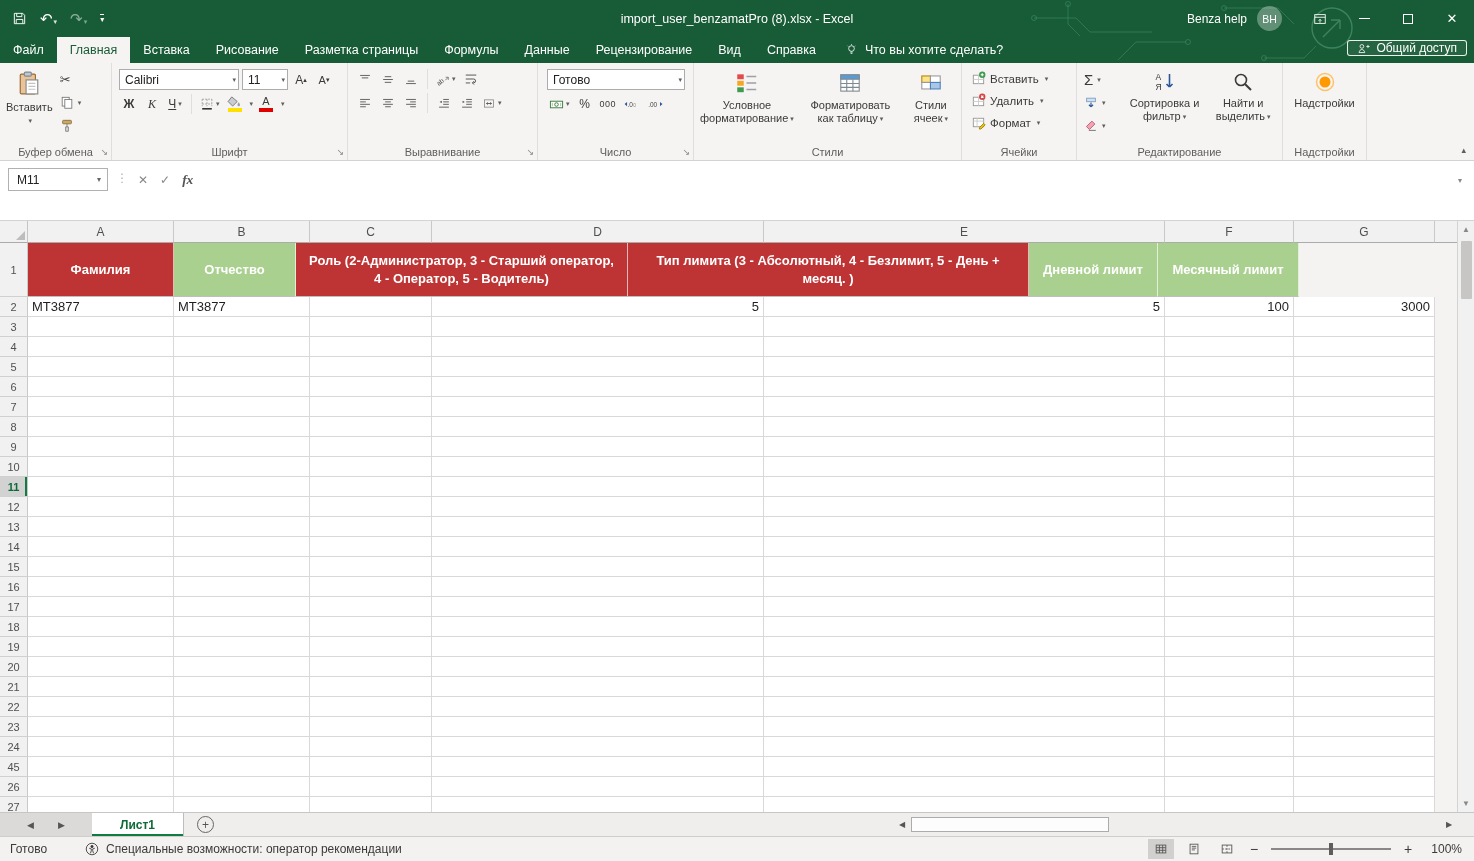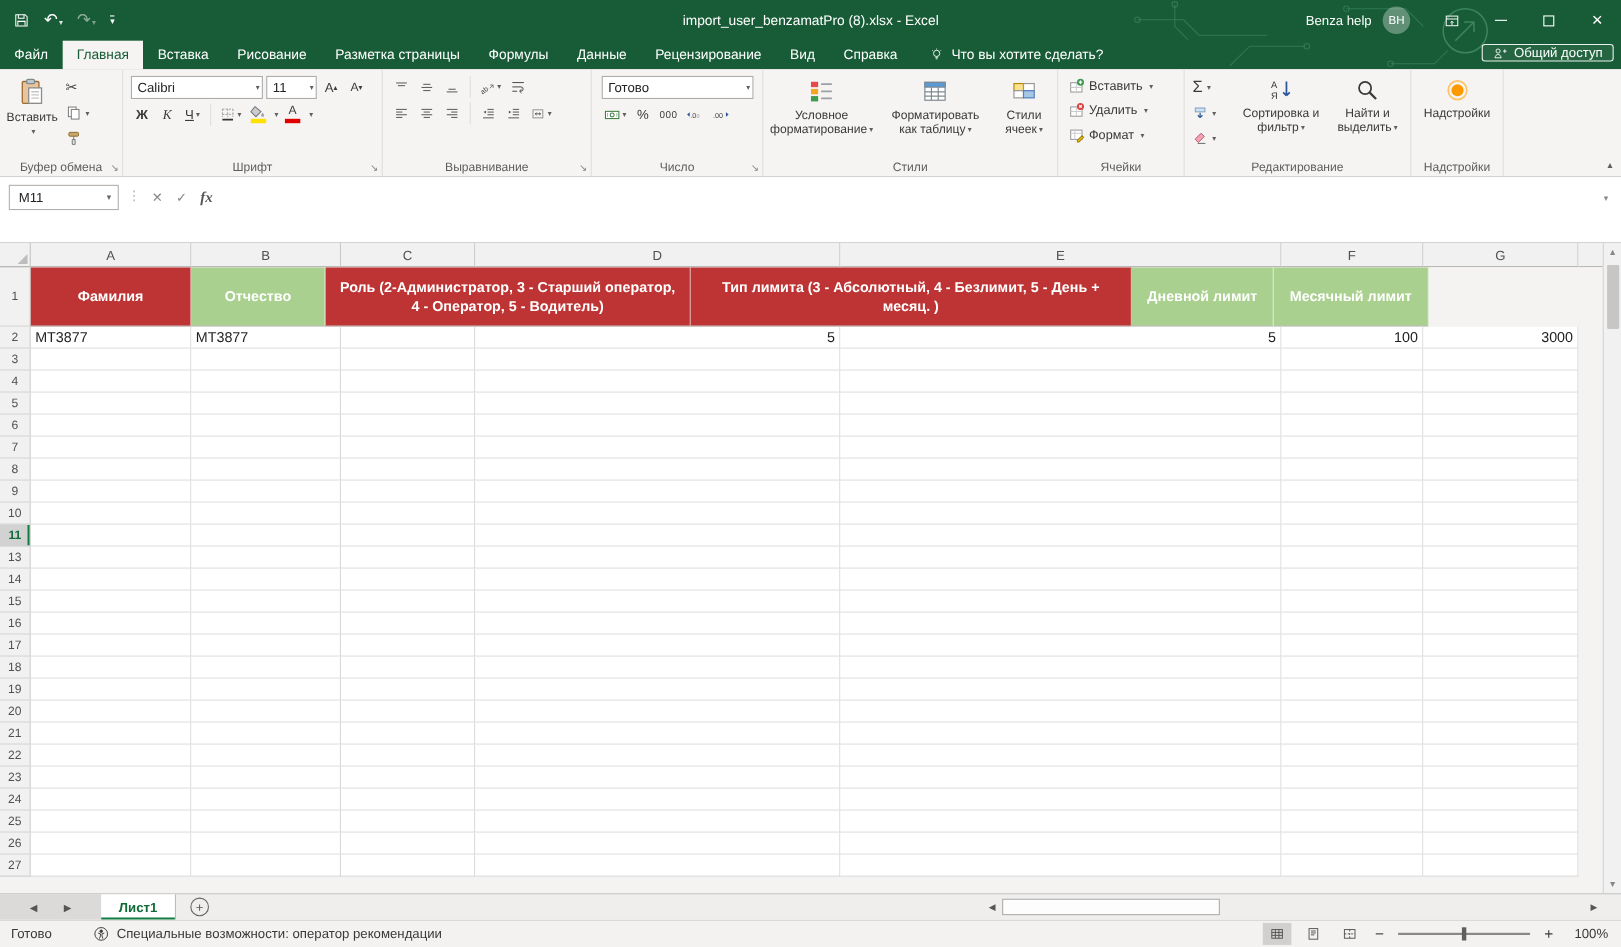--- a/index.html
+++ b/index.html
@@ -84,21 +84,21 @@
   .row-fill{flex:1;background:#F4F3F1}
 
   .vscroll{position:absolute;top:0;right:0;bottom:0;width:17px;background:#F1F1F1;border-left:1px solid #D5D3D1;display:flex;flex-direction:column;align-items:center}
   .vs-arrow{height:17px;display:flex;align-items:center;justify-content:center;color:#8A8886;font-size:8px;width:100%}
   .vs-thumb{width:11px;height:58px;background:#C8C6C4;border-radius:1px;margin-top:3px}
   .vs-bottom{margin-top:auto}
 
   
   .tabsbar{height:24px;background:#EFEEEC;border-top:1px solid #C6C6C6;display:flex;align-items:stretch;flex:0 0 auto;position:relative;font-size:12px}
   .sheetnav{width:92px;background:#DBDAD8;display:flex;align-items:center;justify-content:center;gap:24px;color:#555;font-size:9px;flex:0 0 auto}
-  .sheettab{background:#fff;color:#0E6B38;font-weight:bold;display:flex;align-items:center;padding:0 16px;border-right:1px solid #BDBDBD;box-shadow:inset 0 -2px 0 #107C41}
+  .sheettab{background:#fff;color:#0E6B38;font-weight:bold;display:flex;align-items:center;padding:0 28px;border-right:1px solid #BDBDBD;box-shadow:inset 0 -2px 0 #107C41}
   .addsheet{width:17px;height:17px;border-radius:50%;border:1.2px solid #666;color:#555;display:flex;align-items:center;justify-content:center;margin:auto 0 auto 13px;font-size:12px;line-height:1}
   .hscroll{position:absolute;left:895px;right:18px;top:4px;bottom:4px;display:flex;align-items:center}
   .hs-btn{width:14px;color:#555;font-size:8px;text-align:center}
   .hs-track{flex:1;height:15px;position:relative}
   .hs-thumb{position:absolute;left:2px;top:0;bottom:0;width:198px;background:#FDFDFD;border:1px solid #ACACAC}
 
   
   .statusbar{height:25px;background:#F3F2F1;border-top:1px solid #D0CECC;display:flex;align-items:center;flex:0 0 auto;color:#3B3A39;font-size:12px}
   .sb-ready{padding:0 14px 0 10px}
   .sb-acc{display:flex;align-items:center;gap:7px;padding-left:24px}
@@ -728,20 +728,31 @@
           <div class="cell" style="width: 146px;"></div>
           <div class="cell" style="width: 136px;"></div>
           <div class="cell" style="width: 122px;"></div>
           <div class="cell" style="width: 332px;"></div>
           <div class="cell" style="width: 401px;"></div>
           <div class="cell" style="width: 129px;"></div>
           <div class="cell" style="width: 141px;"></div>
           <div class="row-fill"></div>
         </div>
         <div class="grid-row">
+          <div class="row-h">12</div>
+          <div class="cell" style="width: 146px;"></div>
+          <div class="cell" style="width: 136px;"></div>
+          <div class="cell" style="width: 122px;"></div>
+          <div class="cell" style="width: 332px;"></div>
+          <div class="cell" style="width: 401px;"></div>
+          <div class="cell" style="width: 129px;"></div>
+          <div class="cell" style="width: 141px;"></div>
+          <div class="row-fill"></div>
+        </div>
+        <div class="grid-row">
           <div class="row-h">13</div>
           <div class="cell" style="width: 146px;"></div>
           <div class="cell" style="width: 136px;"></div>
           <div class="cell" style="width: 122px;"></div>
           <div class="cell" style="width: 332px;"></div>
           <div class="cell" style="width: 401px;"></div>
           <div class="cell" style="width: 129px;"></div>
           <div class="cell" style="width: 141px;"></div>
           <div class="row-fill"></div>
         </div>
@@ -860,21 +871,21 @@
           <div class="cell" style="width: 146px;"></div>
           <div class="cell" style="width: 136px;"></div>
           <div class="cell" style="width: 122px;"></div>
           <div class="cell" style="width: 332px;"></div>
           <div class="cell" style="width: 401px;"></div>
           <div class="cell" style="width: 129px;"></div>
           <div class="cell" style="width: 141px;"></div>
           <div class="row-fill"></div>
         </div>
         <div class="grid-row">
-          <div class="row-h">25</div>
+          <div class="row-h">45</div>
           <div class="cell" style="width: 146px;"></div>
           <div class="cell" style="width: 136px;"></div>
           <div class="cell" style="width: 122px;"></div>
           <div class="cell" style="width: 332px;"></div>
           <div class="cell" style="width: 401px;"></div>
           <div class="cell" style="width: 129px;"></div>
           <div class="cell" style="width: 141px;"></div>
           <div class="row-fill"></div>
         </div>
         <div class="grid-row">

